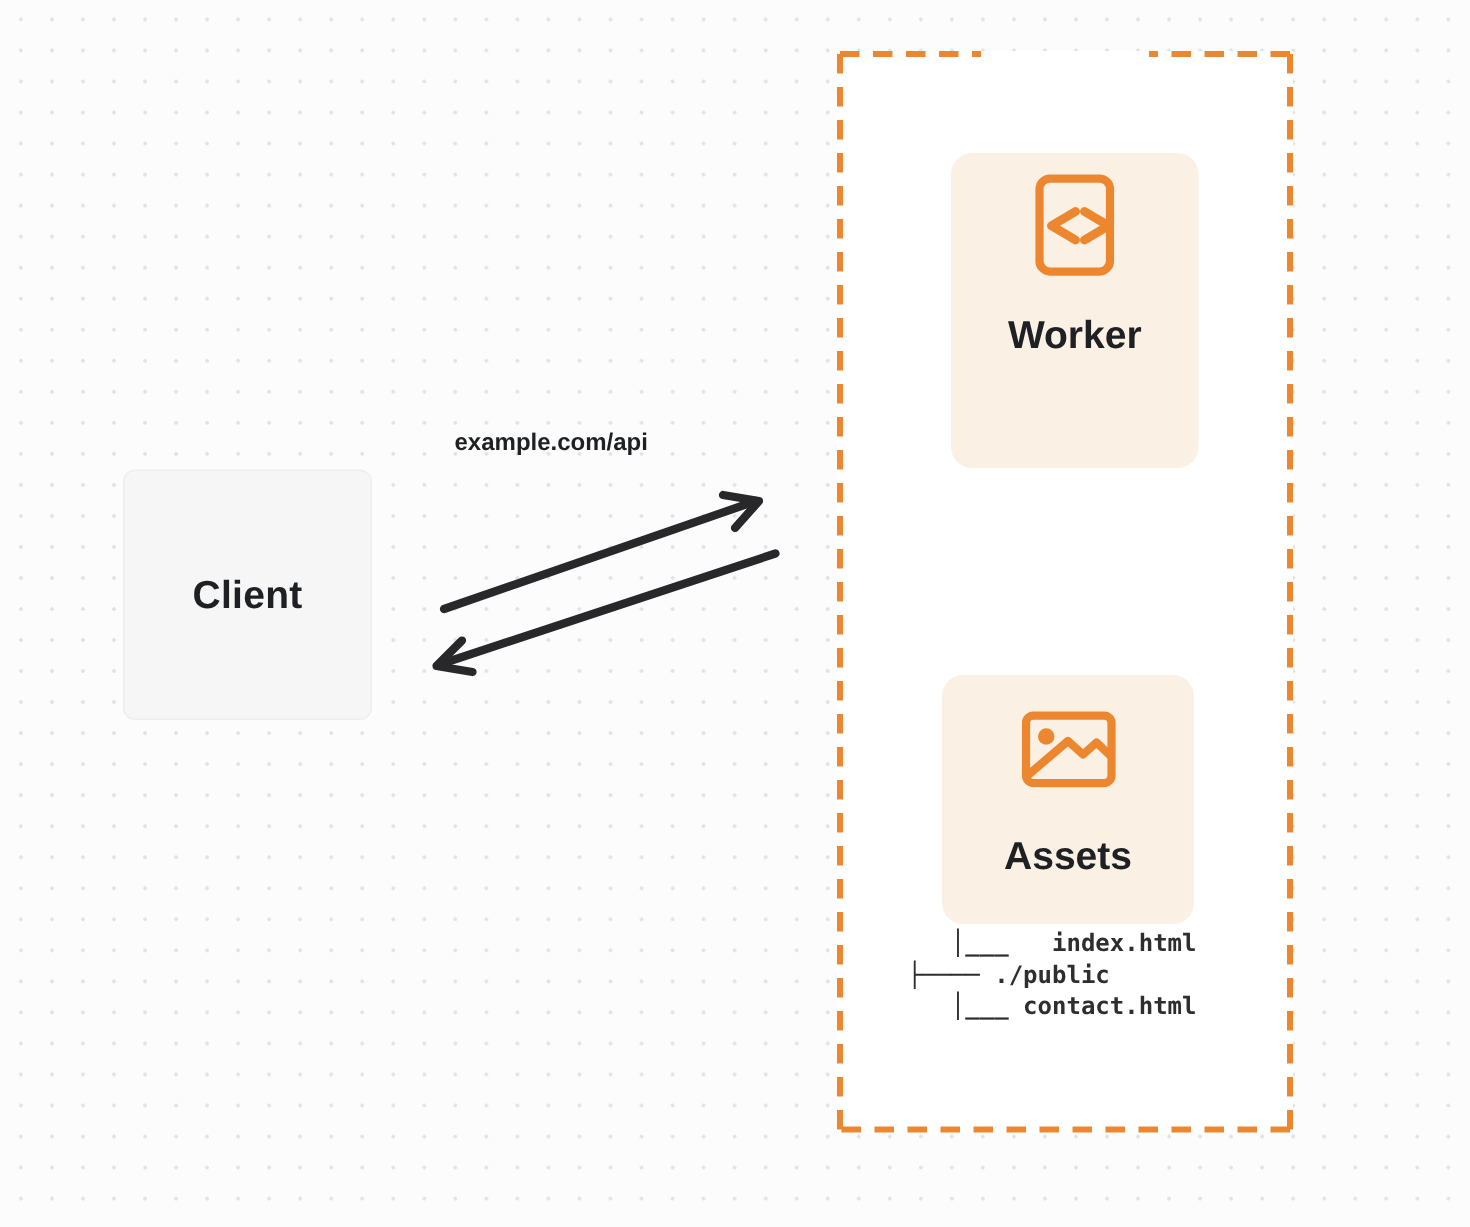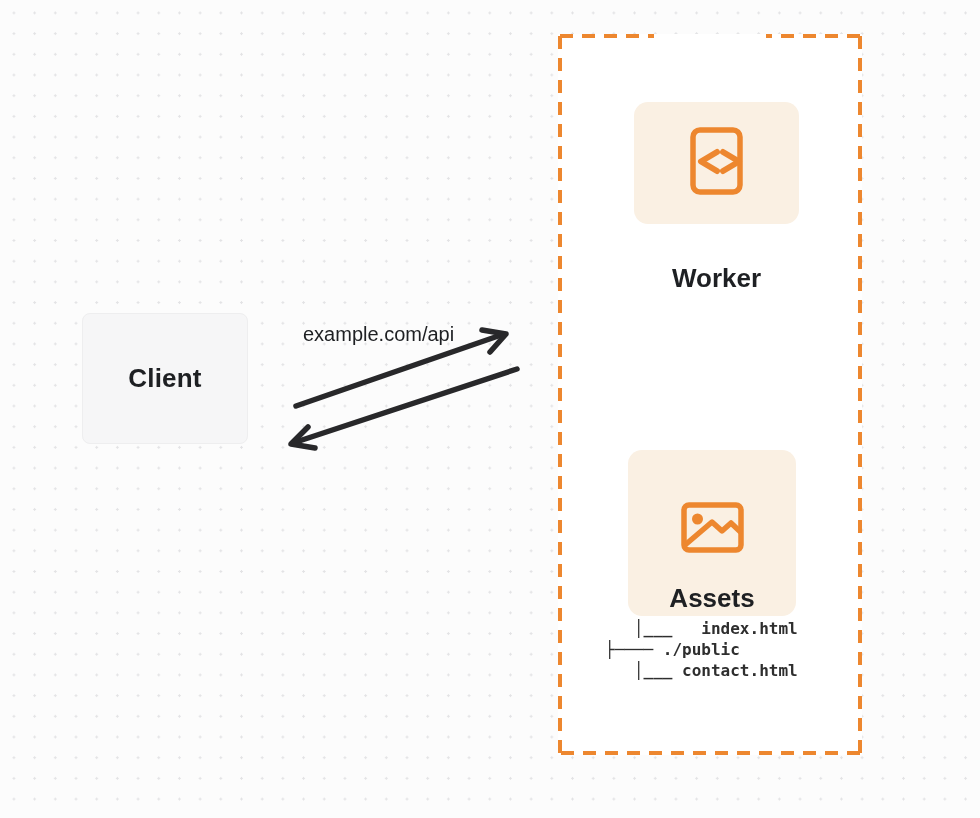--- a/index.html
+++ b/index.html
@@ -16,39 +16,39 @@
   .canvas{
     position:relative;width:980px;height:818px;overflow:hidden;
     background-color:var(--page);
     background-image:radial-gradient(circle,var(--dot) 1.2px,rgba(0,0,0,0) 1.4px);
     background-size:20.7px 20.7px;
     background-position:3.6px 2.6px;
   }
   svg.overlay{position:absolute;left:0;top:0;width:980px;height:818px;z-index:1;}
   .node{position:absolute;z-index:2;display:flex;align-items:center;justify-content:center;box-sizing:border-box;}
   .client-box{
-    left:82px;top:313px;width:166px;height:131px;
+    left:82px;top:313px;width:166px;height:167px;
     background:var(--gray-panel);border:1px solid #EEEEEF;border-radius:8px;
   }
   .node-label{font-weight:700;font-size:26px;color:var(--ink);letter-spacing:.2px;}
   .request-label{
     position:absolute;left:303px;top:287px;z-index:2;
-    font-weight:400;font-size:20px;color:var(--ink);white-space:nowrap;margin-top:36px;
+    font-weight:700;font-size:16px;color:var(--ink);white-space:nowrap;
   }
   .project-label{
     position:absolute;left:560px;top:21px;width:300px;z-index:3;
     text-align:center;font-weight:700;font-size:24px;color:var(--accent);
     letter-spacing:.3px;
   }
   .card{
     position:absolute;z-index:2;display:flex;flex-direction:column;align-items:center;
     background:var(--cream);border-radius:14px;box-sizing:border-box;
   }
-  .worker-card{left:634px;top:102px;width:165px;height:122px;padding-top:25px;gap:44px;}
-  .assets-card{left:628px;top:450px;width:168px;height:166px;padding-top:52px;}
+  .worker-card{left:634px;top:102px;width:165px;height:210px;padding-top:14px;}
+  .assets-card{left:628px;top:450px;width:168px;height:166px;padding-top:24px;}
   .worker-card .card-label{margin-top:24px;}
   .assets-card .card-label{margin-top:30px;}
   .card-label{font-weight:700;font-size:26px;color:var(--ink);}
   .icon-wrap{display:block;line-height:0;}
   .file-tree{
     position:absolute;left:605px;top:618px;z-index:2;
     font-family:"DejaVu Sans Mono","Liberation Mono",monospace;
     font-size:16px;font-weight:700;line-height:21px;color:#2E2E2E;
   }
   .tree-line{white-space:pre;}

